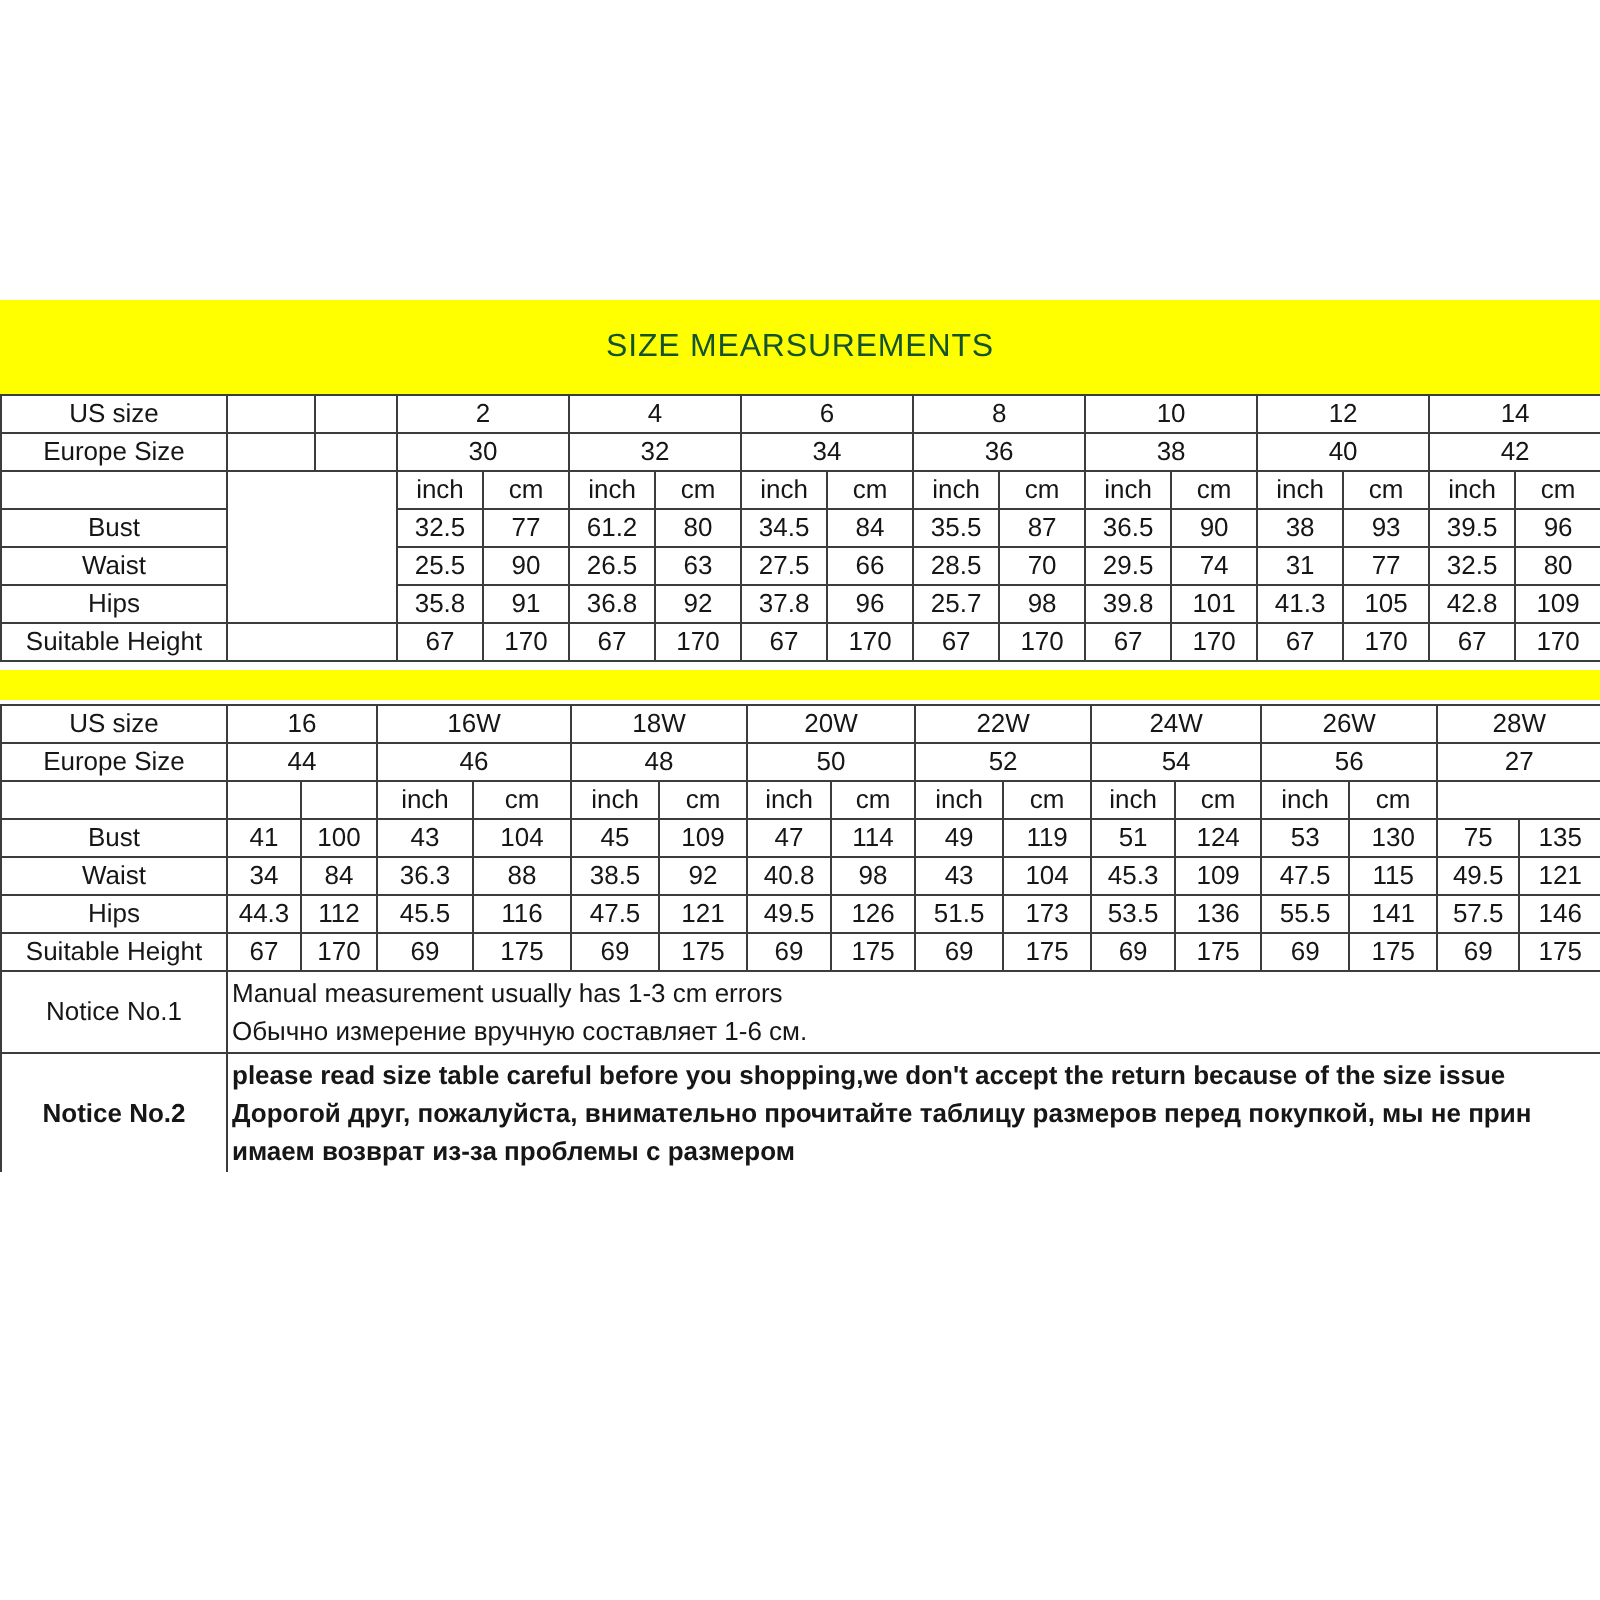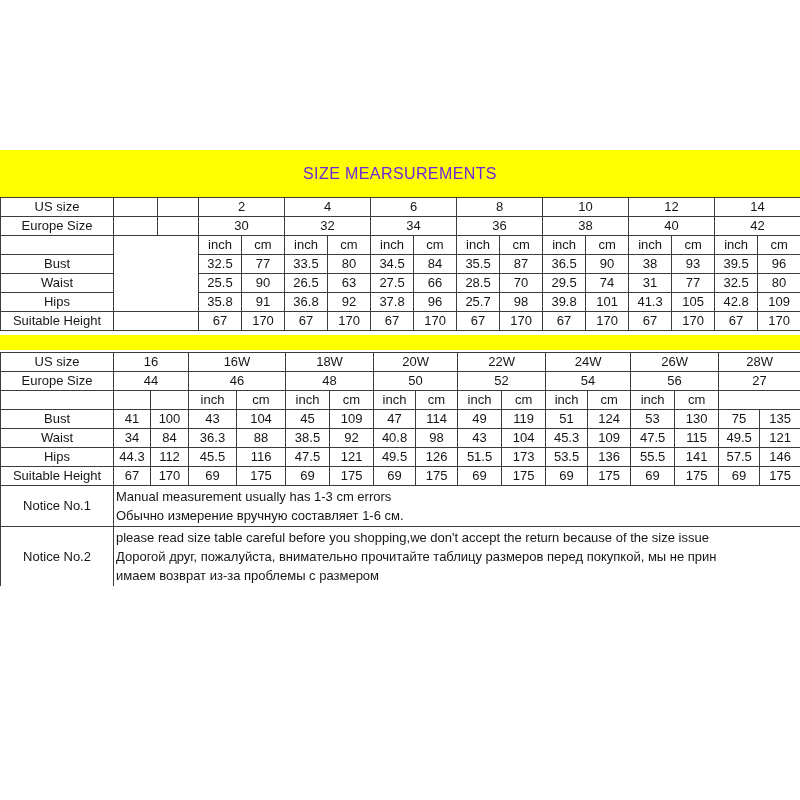--- a/index.html
+++ b/index.html
@@ -7,21 +7,21 @@
     width:800px; height:800px; overflow:hidden;
     font-family:"Liberation Sans", sans-serif;
     color:#161616;
   }
   .canvas { position:relative; width:800px; height:800px; background:#ffffff; }
 
   .title-bar {
     position:absolute; top:150px; left:0; width:800px; height:47px;
     background:#ffff00;
     display:flex; align-items:center; justify-content:center;
-    font-size:16px; letter-spacing:0.4px; color:#6d28d9;
+    font-size:16px; letter-spacing:0.4px; color:#14532d;
   }
 
   .divider {
     position:absolute; top:335px; left:0; width:800px; height:15px;
     background:#ffff00;
   }
 
   table.size-table {
     position:absolute; left:0; width:800px;
     border-collapse:collapse; table-layout:fixed;
@@ -33,21 +33,21 @@
     border:1px solid #3c3c3c;
     height:18px; padding:0;
     text-align:center; vertical-align:middle;
     font-size:13px; line-height:18px;
     white-space:nowrap; overflow:hidden;
   }
 
   tr.notice td { height:auto; white-space:normal; }
   td.notice-content { padding:1px 2px; }
   td.notice-content .line { line-height:19px; font-size:13px; text-align:left; }
-  tr.last td { border-bottom:none; }
+  tr.last td { border-bottom:none;font-weight:bold; }
 </style>
 </head>
 <body>
 
 <div class="canvas">
 
   <div class="title-bar">
     <span>SIZE MEARSUREMENTS</span>
   </div>
 
@@ -111,21 +111,21 @@
       <td>cm</td>
       <td>inch</td>
       <td>cm</td>
       <td>inch</td>
       <td>cm</td>
     </tr>
     <tr>
       <td>Bust</td>
       <td>32.5</td>
       <td>77</td>
-      <td>33.5</td>
+      <td>61.2</td>
       <td>80</td>
       <td>34.5</td>
       <td>84</td>
       <td>35.5</td>
       <td>87</td>
       <td>36.5</td>
       <td>90</td>
       <td>38</td>
       <td>93</td>
       <td>39.5</td>

